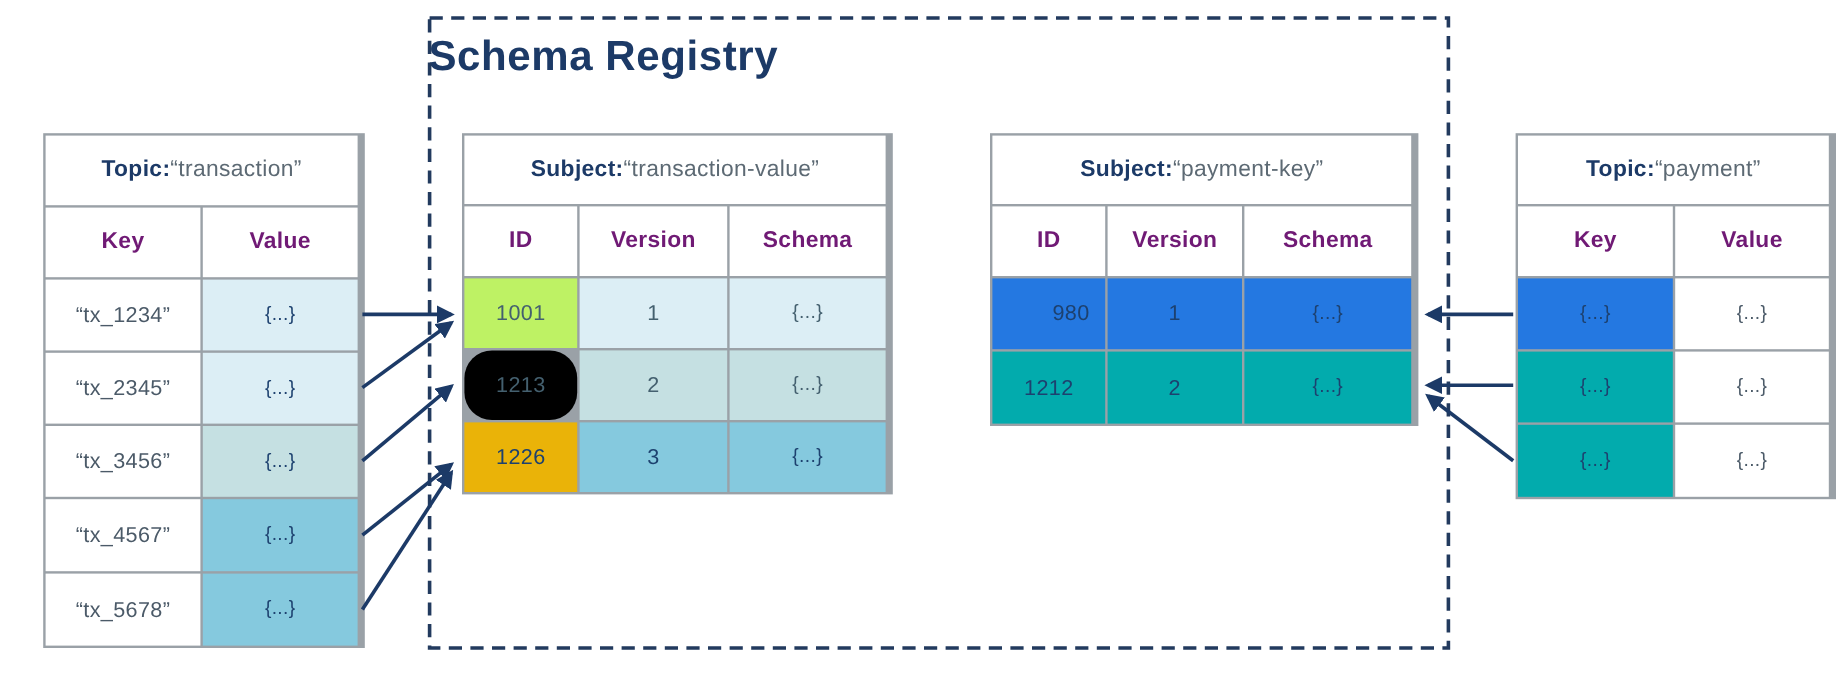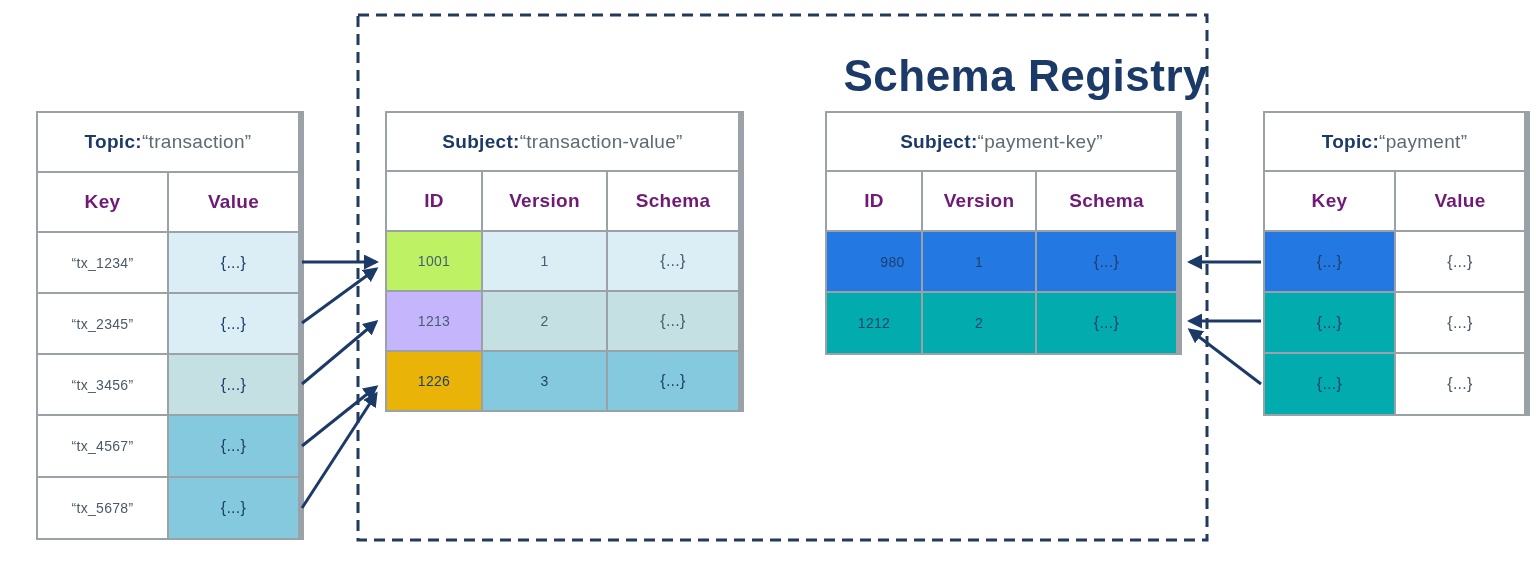--- a/index.html
+++ b/index.html
@@ -2,30 +2,30 @@
 <html><head>
 <meta charset="utf-8">
 <style>
   html,body { margin:0; padding:0; background:#ffffff; }
   .canvas {
     position:relative; width:1536px; height:562px; background:#ffffff;
     font-family:"Liberation Sans", sans-serif; overflow:hidden;
   }
   .overlay { position:absolute; left:0; top:0; width:1536px; height:562px; pointer-events:none; z-index:5; }
   .title {
-    position:absolute; left:357px; top:51px; width:851px; text-align:right;
-    font-size:44px; font-weight:700; color:#1c3a67; letter-spacing:0.5px; z-index:2;
+    position:absolute; left:357px; top:27px; width:851px; text-align:left;
+    font-size:35px; font-weight:700; color:#1c3a67; letter-spacing:0.5px; z-index:2;
   }
   .tbl {
     position:absolute; display:grid; gap:2px; padding:2px;
     background:#9aa1a7; z-index:1;
   }
   .cell {
     background:#ffffff; display:flex; align-items:center; justify-content:center;
-    font-size:14px; color:#4b5a68; letter-spacing:0.3px;
+    font-size:18px; color:#4b5a68; letter-spacing:0.3px;
   }
   .cell.hdr { grid-column:1 / -1; font-size:19px; }
   .cell.hdr .lbl { font-weight:700; color:#1c3a67; }
   .cell.hdr .qname { color:#5d6a74; font-weight:400; }
   .cell.colhead { font-weight:700; color:#701a75; font-size:19px; }
   .cell.litetext { color:#44606f; }
   .cell.darktext { color:#1d416f; }
   .brace { font-size:16px; }
   #t1 { left:36px;   top:111px; width:264px; grid-template-columns:129px 129px;       grid-template-rows:58px 58px 59px 59px 59px 60px 60px; }
   #t2 { left:385px;  top:111px; width:355px; grid-template-columns:94px 123px 130px;  grid-template-rows:57px 58px 58px 58px 58px; }
@@ -66,21 +66,21 @@
         <span class="lbl">: </span>
         <span class="qname">“transaction-value”</span>
     </div>
     <div class="cell colhead">ID</div>
     <div class="cell colhead">Version</div>
     <div class="cell colhead">Schema</div>
 
     <div class="cell litetext" style="background-color: #bef264;">1001</div>
     <div class="cell litetext" style="background-color: rgb(220, 238, 245);">1</div>
     <div class="cell litetext brace" style="background-color: rgb(220, 238, 245);">{...}</div>
-    <div class="cell litetext" style="background-color: #c4b5fd;">1213</div>
+    <div class="cell litetext" style="background-color: #000000; border-radius: 23px;">1213</div>
     <div class="cell litetext" style="background-color: rgb(197, 224, 226);">2</div>
     <div class="cell litetext brace" style="background-color: rgb(197, 224, 226);">{...}</div>
     <div class="cell darktext" style="background-color: #eab308;">1226</div>
     <div class="cell darktext" style="background-color: rgb(133, 201, 222);">3</div>
     <div class="cell darktext brace" style="background-color: rgb(133, 201, 222);">{...}</div>
   </div>
 
   <div class="tbl" id="t3">
     <div class="cell hdr">
       <span class="lbl">Subject</span>

